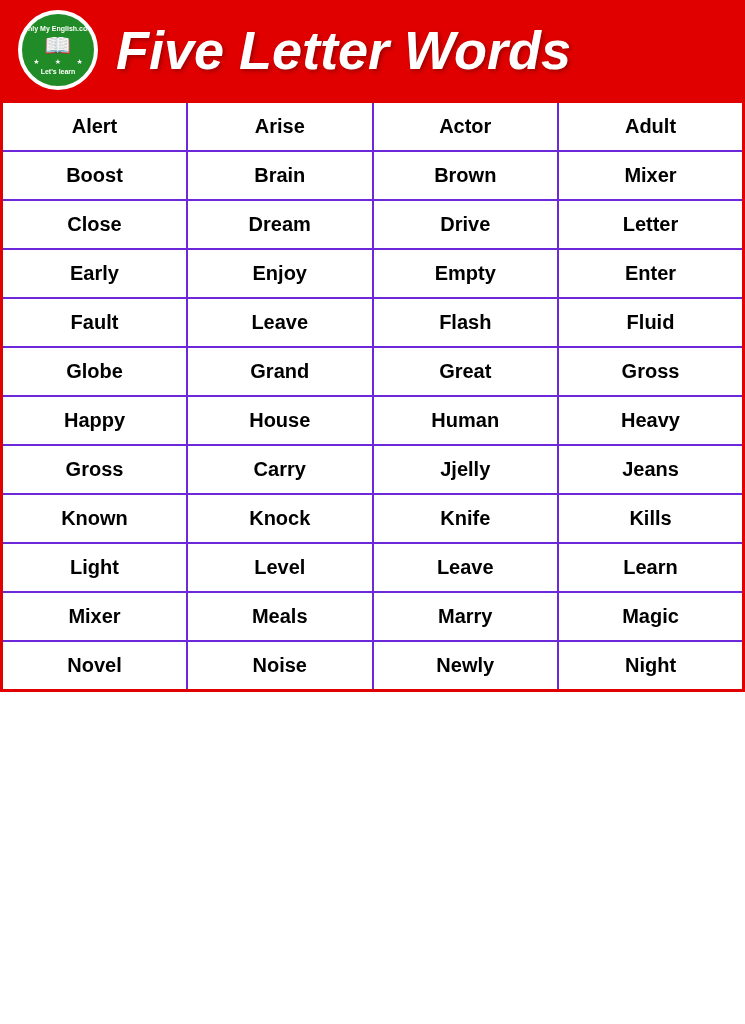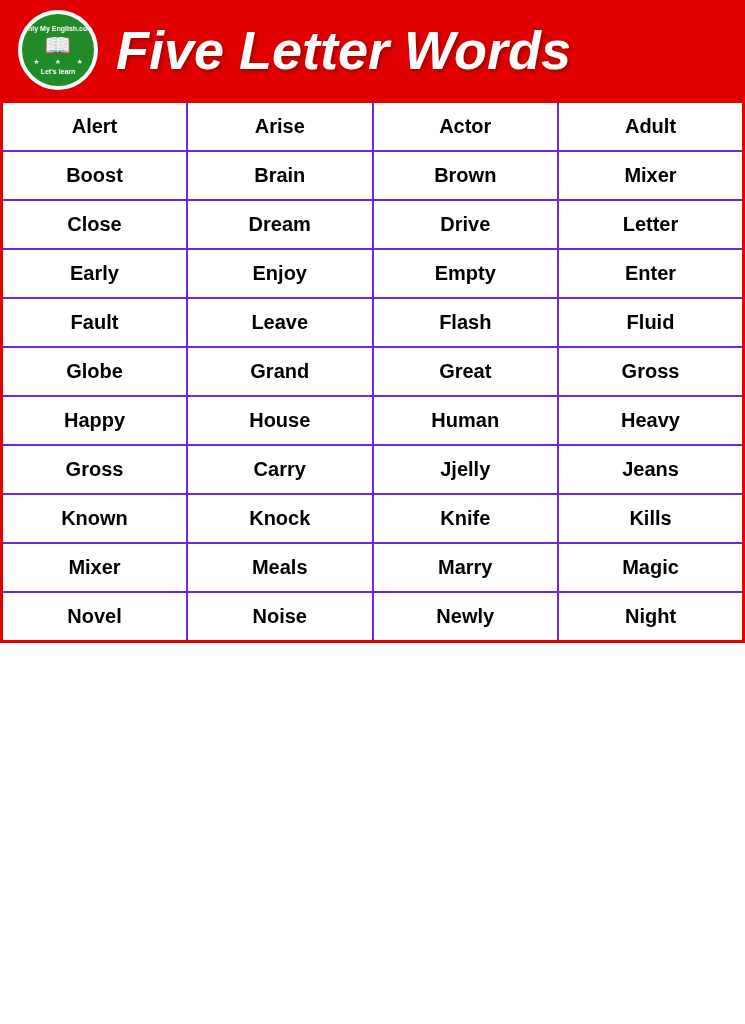--- a/index.html
+++ b/index.html
@@ -172,20 +172,26 @@
         <td>Jjelly</td>
         <td>Jeans</td>
       </tr>
       <tr>
         <td>Known</td>
         <td>Knock</td>
         <td>Knife</td>
         <td>Kills</td>
       </tr>
       <tr>
+        <td>Light</td>
+        <td>Level</td>
+        <td>Leave</td>
+        <td>Learn</td>
+      </tr>
+      <tr>
         <td>Mixer</td>
         <td>Meals</td>
         <td>Marry</td>
         <td>Magic</td>
       </tr>
       <tr>
         <td>Novel</td>
         <td>Noise</td>
         <td>Newly</td>
         <td>Night</td>

